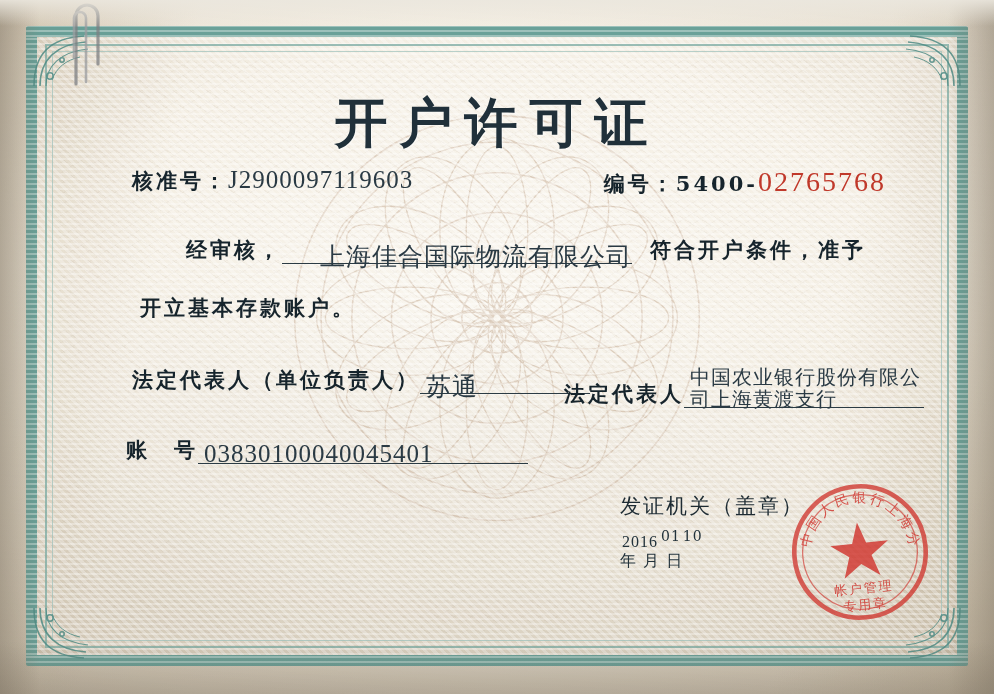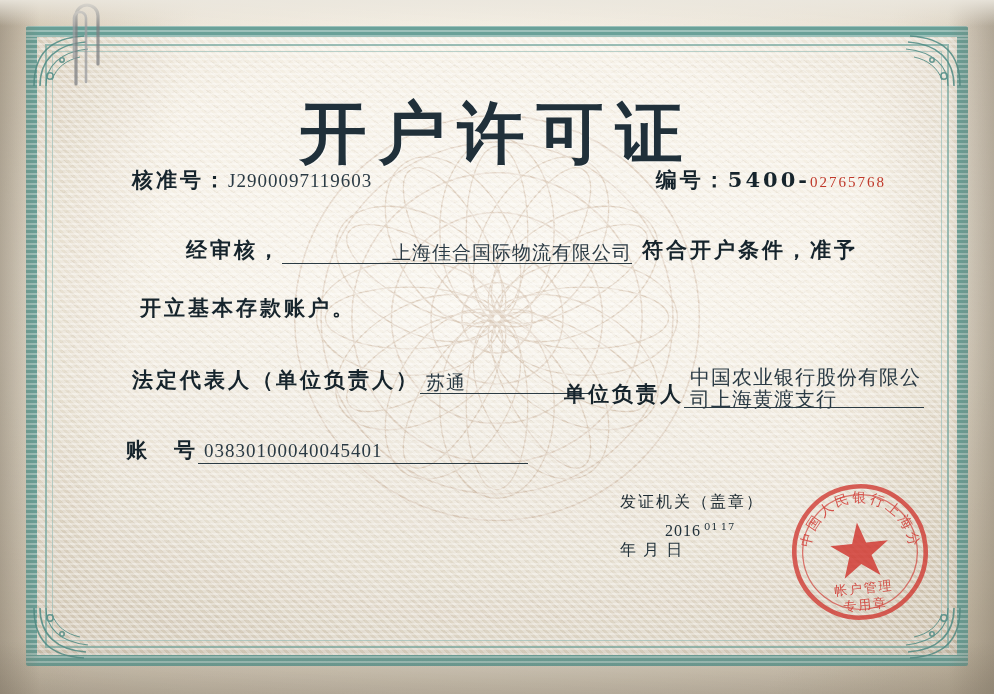--- a/index.html
+++ b/index.html
@@ -125,21 +125,21 @@
 
   
   .title {
     position: absolute;
     left: 0;
     right: 0;
     top: 88px;
     text-align: center;
     font-family: "DejaVu Serif", serif;
     font-weight: bold;
-    font-size: 67px;
+    font-size: 53px;
     letter-spacing: 12px;
     color: #20303a;
     text-shadow: 1px 1px 0 rgba(255,255,255,0.5);
     white-space: nowrap;
   }
 
   
   .row {
     position: absolute;
     font-family: "DejaVu Serif", serif;
@@ -148,27 +148,27 @@
   }
   .label {
     font-size: 21px;
     letter-spacing: 3px;
     font-weight: 600;
     color: #16242c;
   }
   .value-hand {
     font-family: "Liberation Serif", serif;
     color: #2a3a44;
-    font-size: 19px;
+    font-size: 25px;
     letter-spacing: 1px;
   }
   .value-red {
     color: #c0392b;
     font-family: "Liberation Serif", serif;
-    font-size: 15px;
+    font-size: 28px;
     letter-spacing: 2px;
   }
   .underline {
     display: inline-block;
     border-bottom: 1.6px solid #2b3b44;
     text-align: left;
     vertical-align: bottom;
     height: 24px;
     box-sizing: border-box;
     padding-left: 6px;
@@ -191,37 +191,36 @@
 
   
   #issuer-block {
     position: absolute;
     left: 620px;
     top: 492px;
     font-family: "DejaVu Serif", serif;
     color: #1d2b33;
   }
   #issuer-label {
-    font-size: 16px;
+    font-size: 21px;
     letter-spacing: 2px;
   }
   #date-line {
     margin-top: 8px;
     font-size: 16px;
     letter-spacing: 1px;
     color: #22323b;
   }
   #date-line .num {
     font-family: "Liberation Serif", serif;
     font-size: 16px;
     padding: 0 2px;
-    margin-left: 43px;
   }
   #date-line .small-num {
-    font-size: 10px;
+    font-size: 14px;
     vertical-align: super;
     padding: 0 1px;
   }
 
   
   #seal {
     position: absolute;
     left: 786px;
     top: 478px;
     width: 148px;
@@ -401,43 +400,43 @@
 
   <div class="row" id="row-approval">
     <span class="label">核准号：</span><span class="value-hand">J2900097119603</span>
   </div>
 
   <div class="row" id="row-serial">
     <span class="label">编号：5400-</span><span class="value-red">02765768</span>
   </div>
 
   <div class="row" id="row-para1">
-    <span class="label">经审核，</span><span class="underline value-hand" style="width:350px;text-align:right;">上海佳合国际物流有限公司</span><span class="label" style="margin-left:10px;">符合开户条件，准予</span>
+    <span class="label">经审核，</span><span class="underline value-hand" style="width:350px;text-align:right;">上海佳合国际物流有限公司</span><span class="label" style="margin-left:18px;">符合开户条件，准予</span>
   </div>
 
   <div class="row" id="row-legal">
     <span class="label">法定代表人（单位负责人）</span><span class="underline value-hand" style="width:170px;">苏通</span>
   </div>
 
   <div class="row" id="row-para2">
     <span class="label">开立基本存款账户。</span>
   </div>
 
   <div class="row" id="row-bank">
-    <span class="label">单位负责人</span><span class="underline value-hand" style="width:240px; font-size:20px; line-height:1.1; white-space:normal; height:42px;">中国农业银行股份有限公司上海黄渡支行</span>
+    <span class="label">法定代表人</span><span class="underline value-hand" style="width:240px; font-size:20px; line-height:1.1; white-space:normal; height:42px;">中国农业银行股份有限公司上海黄渡支行</span>
   </div>
 
   <div class="row" id="row-account">
     <span class="label">账　号</span><span class="underline value-hand" style="width:330px;">03830100040045401</span>
   </div>
 
   <div id="issuer-block">
     <div id="issuer-label">发证机关（盖章）</div>
     <div id="date-line">
-      <span class="num">2016</span><span class="small-num">01</span><span class="small-num">17</span><br>
+      <span class="num">2016</span><span class="small-num">01</span><span class="small-num">10</span><br>
       <span>年</span>
       <span>月</span>
       <span>日</span>
     </div>
   </div>
 
   <div id="seal">
     <svg viewBox="0 0 160 160">
       <defs>
         <path id="sealArcTop" d="M 26 80 A 54 54 0 0 1 134 80"></path>

